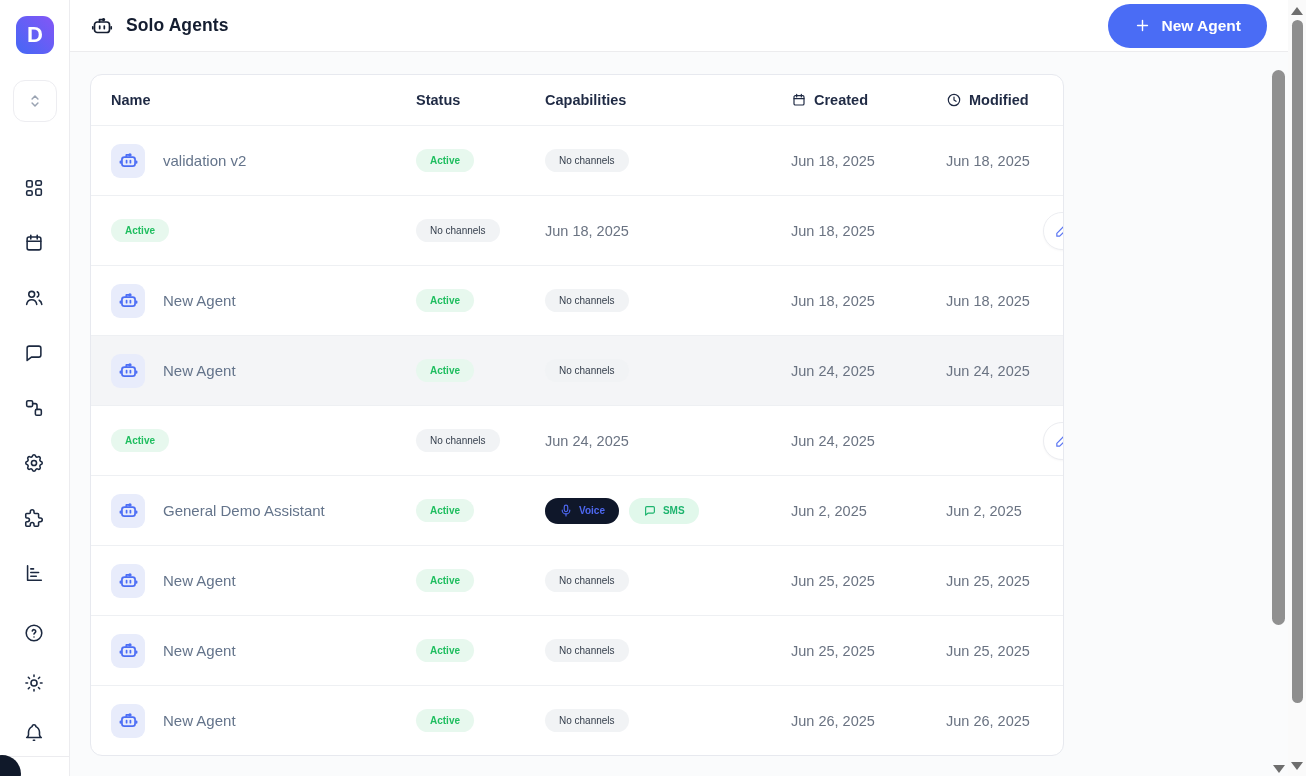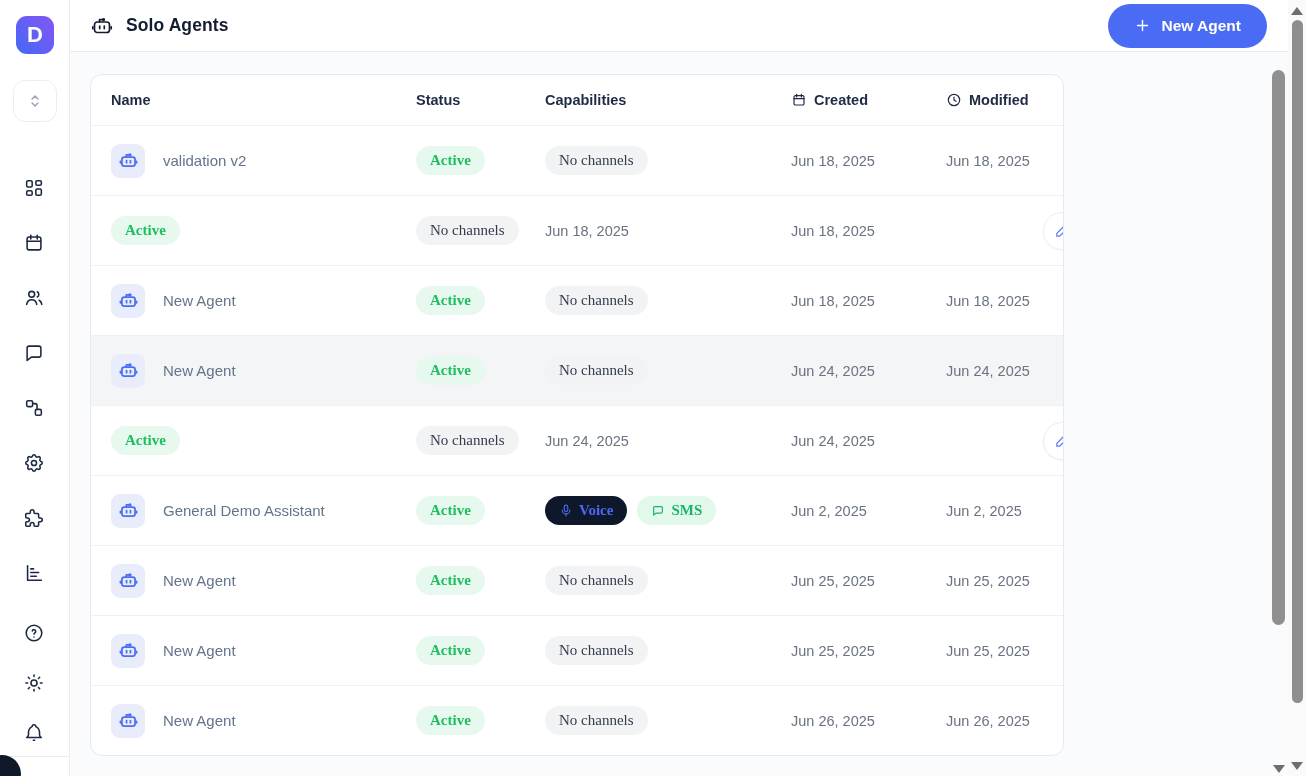--- a/index.html
+++ b/index.html
@@ -52,21 +52,21 @@
   .th.actions-h { justify-content:flex-end; }
   .tbody .row { border-top:1px solid #eef0f3; }
   .row.highlight { background:#f4f5f7; }
 
   .name-cell { display:flex; align-items:center; gap:18px;text-align:right; }
   .avatar { width:34px; height:34px; border-radius:9px; background:#e8ecfb; color:#4c6ef5;
     display:flex; align-items:center; justify-content:center; flex:0 0 auto; }
   .agent-name { font-size:15px; color:#64748b; }
 
   .badge { display:inline-flex; align-items:center; gap:6px; padding:6px 14px;
-    border-radius:999px; font-size:15px; font-weight:600; white-space:nowrap;font-family:Liberation Serif, serif; }
+    border-radius:999px; font-size:10px; font-weight:600; white-space:nowrap; }
   .status-badge { background:#e7f8ee; color:var(--active-green); }
   .cap-none { background:#f1f3f5; color:#333d4b; font-weight:500; }
   .cap-voice { background:#0f172a; color:var(--voice-indigo);text-align:center; }
   .cap-sms { background:#e1f8eb; color:var(--sms-green);justify-content:flex-end; }
   .caps { display:flex; gap:10px; }
 
   .date { font-size:14.5px; color:#6a7382; }
 
   .actions { display:flex; gap:12px; justify-content:flex-end; }
   .icon-btn { width:38px; height:38px; border-radius:50%; background:#fff;

